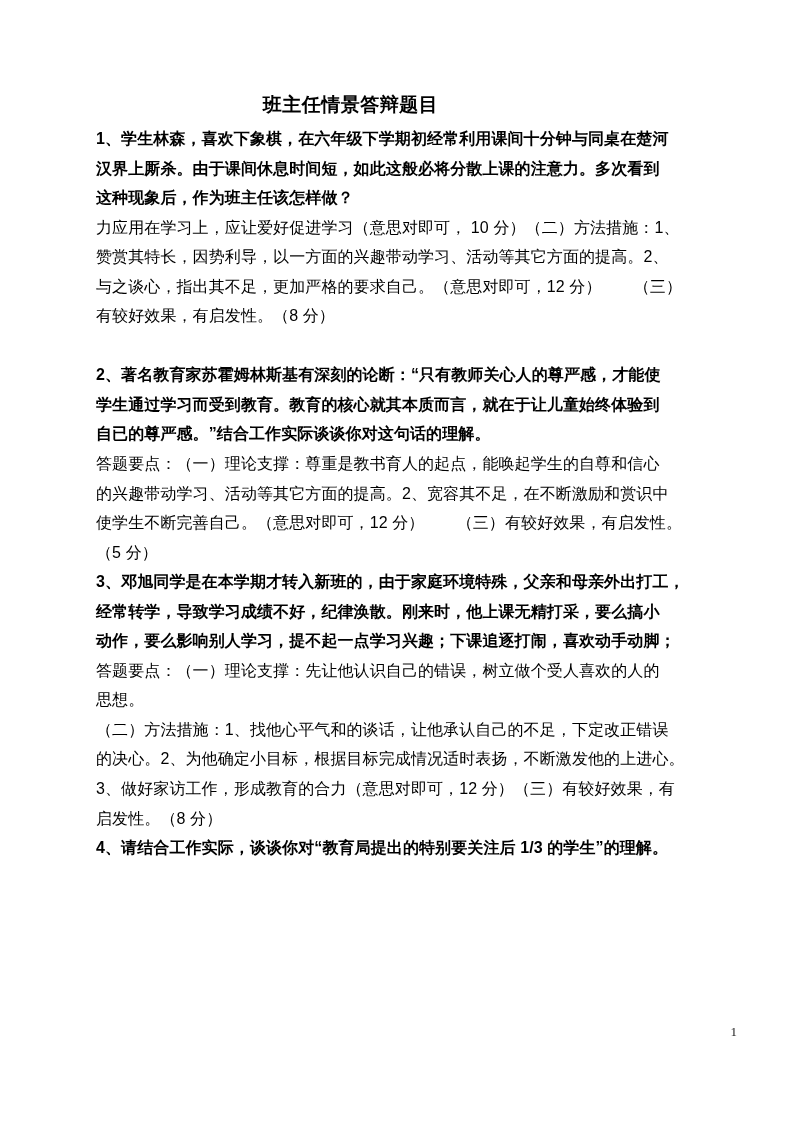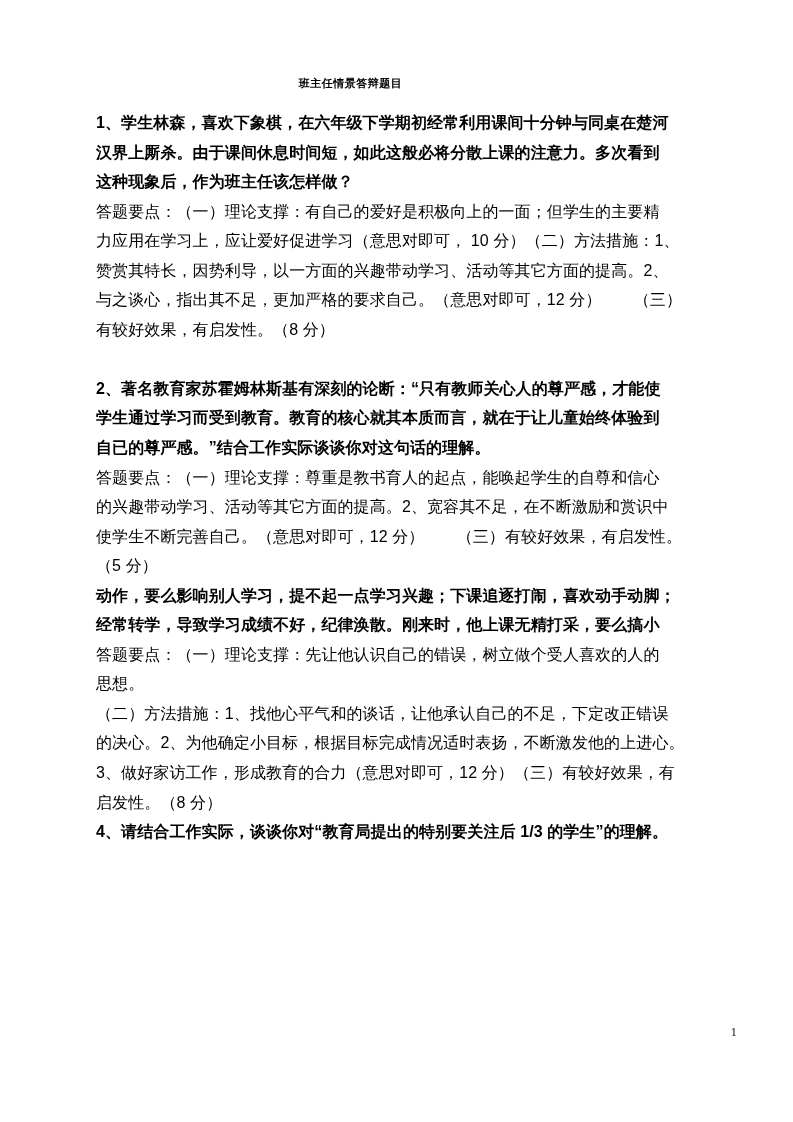--- a/index.html
+++ b/index.html
@@ -18,32 +18,32 @@
   .page {
     position: absolute;
     left: 0;
     top: 0;
     width: 793px;
     height: 1122px;
   }
   .doc-title {
     position: absolute;
     left: 0;
-    top: 76px;
+    top: 92px;
     width: 701px;
     text-align: center;
-    font-size: 11px;
+    font-size: 19px;
     font-weight: bold;
     letter-spacing: 0.5px;
     font-family: "Liberation Sans", "DejaVu Sans", sans-serif;
   }
   .body-col {
     position: absolute;
     left: 96px;
-    top: 108px;
+    top: 124px;
     width: 602px;
   }
   p.line {
     margin: 0;
     padding: 0;
     font-size: 16px;
     line-height: 29.55px;
     text-align: justify;
     text-justify: inter-ideograph;
     white-space: pre-wrap;
@@ -73,42 +73,42 @@
 <div class="page">
 
   <div class="doc-title">班主任情景答辩题目</div>
 
   <div class="body-col">
 
     <div>
       <p class="line bold">1、学生林森，喜欢下象棋，在六年级下学期初经常利用课间十分钟与同桌在楚河</p>
       <p class="line bold">汉界上厮杀。由于课间休息时间短，如此这般必将分散上课的注意力。多次看到</p>
       <p class="line bold">这种现象后，作为班主任该怎样做？</p>
-      <p class="line">答题要点：（一）理论支撑：有自己的爱好是积极向上的一面；但学生的主要精</p>
       <p class="line">力应用在学习上，应让爱好促进学习（意思对即可， 10 分）（二）方法措施：1、</p>
       <p class="line">赞赏其特长，因势利导，以一方面的兴趣带动学习、活动等其它方面的提高。2、</p>
       <p class="line">与之谈心，指出其不足，更加严格的要求自己。（意思对即可，12 分）　　（三）</p>
       <p class="line">有较好效果，有启发性。（8 分）</p>
     </div>
 
     <p class="line gap"></p>
 
     <div>
       <p class="line bold">2、著名教育家苏霍姆林斯基有深刻的论断：“只有教师关心人的尊严感，才能使</p>
       <p class="line bold">学生通过学习而受到教育。教育的核心就其本质而言，就在于让儿童始终体验到</p>
       <p class="line bold">自已的尊严感。”结合工作实际谈谈你对这句话的理解。</p>
       <p class="line">答题要点：（一）理论支撑：尊重是教书育人的起点，能唤起学生的自尊和信心</p>
       <p class="line">的兴趣带动学习、活动等其它方面的提高。2、宽容其不足，在不断激励和赏识中</p>
       <p class="line">使学生不断完善自己。（意思对即可，12 分）　　（三）有较好效果，有启发性。</p>
       <p class="line">（5 分）</p>
     </div>
 
     <div>
+      <p class="line bold">3、邓旭同学是在本学期才转入新班的，由于家庭环境特殊，父亲和母亲外出打工，</p>
+      <p class="line bold">经常转学，导致学习成绩不好，纪律涣散。刚来时，他上课无精打采，要么搞小</p>
       <p class="line bold">动作，要么影响别人学习，提不起一点学习兴趣；下课追逐打闹，喜欢动手动脚；</p>
-      <p class="line bold">经常转学，导致学习成绩不好，纪律涣散。刚来时，他上课无精打采，要么搞小</p>
       <p class="line">答题要点：（一）理论支撑：先让他认识自己的错误，树立做个受人喜欢的人的</p>
       <p class="line">思想。</p>
       <p class="line">（二）方法措施：1、找他心平气和的谈话，让他承认自己的不足，下定改正错误</p>
       <p class="line">的决心。2、为他确定小目标，根据目标完成情况适时表扬，不断激发他的上进心。</p>
       <p class="line">3、做好家访工作，形成教育的合力（意思对即可，12 分）（三）有较好效果，有</p>
       <p class="line">启发性。（8 分）</p>
     </div>
 
     <div>
       <p class="line bold">4、请结合工作实际，谈谈你对“教育局提出的特别要关注后 1/3 的学生”的理解。</p>

